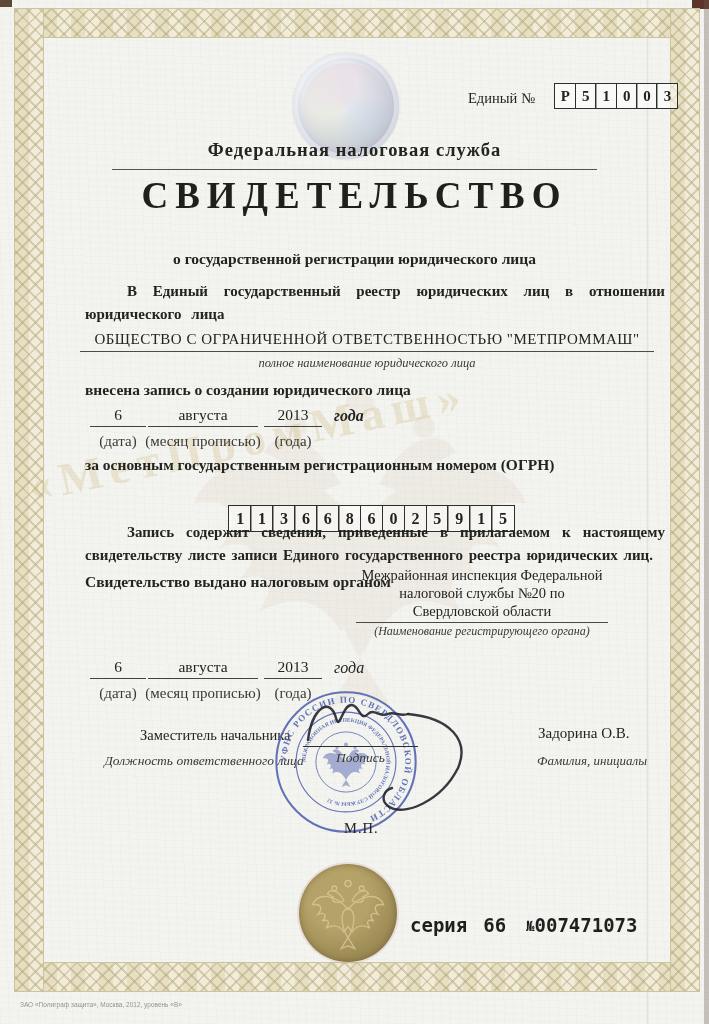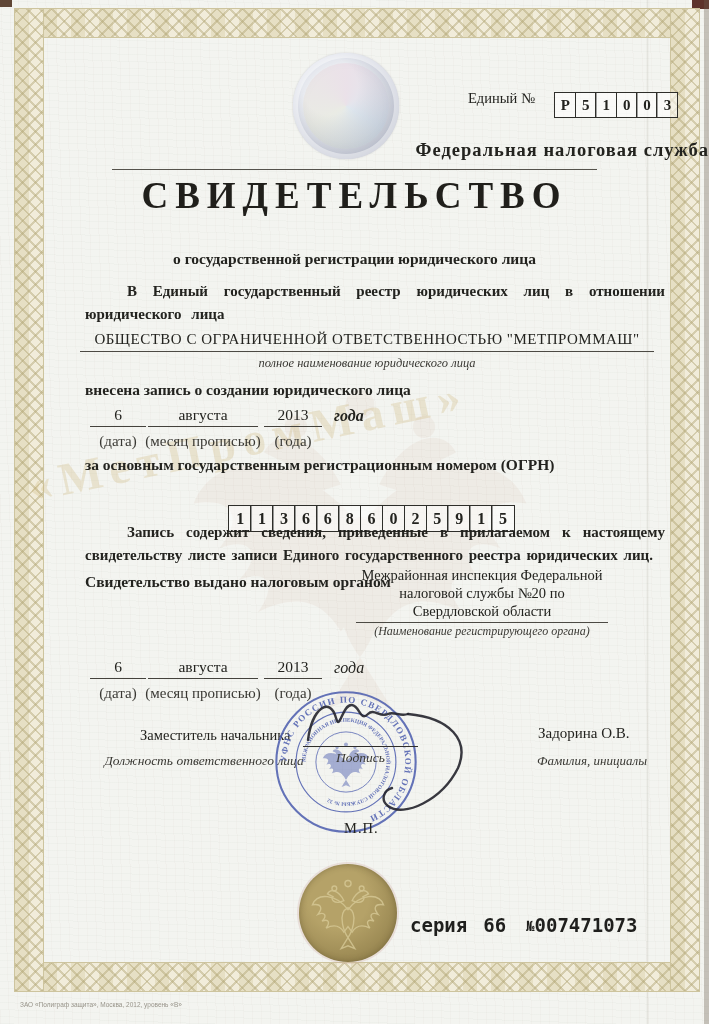--- a/index.html
+++ b/index.html
@@ -29,24 +29,24 @@
   .wm-eagle{left:168px;top:330px;width:384px;height:440px;opacity:.07;z-index:1;}
   .wm-text{left:28px;top:452px;width:670px;z-index:1;transform:rotate(-12deg);transform-origin:40px 50%;
            font-size:46px;font-weight:bold;letter-spacing:8px;color:rgba(200,174,110,.26);white-space:nowrap;}
   
   .hologram{left:293px;top:53px;width:106px;height:106px;border-radius:50%;z-index:2;
             background:radial-gradient(circle at 35% 32%, #eceef2 0 28%, #d3d6de 55%, #bcc0cb 78%, #cfd3da 100%);
             box-shadow:inset 0 0 0 5px rgba(255,255,255,.45), inset 0 0 14px rgba(140,150,190,.35), 0 0 2px rgba(120,120,140,.3);}
   .hologram:after{content:"";position:absolute;inset:10px;border-radius:50%;
             background:conic-gradient(rgba(230,180,200,.22),rgba(180,210,230,.22),rgba(225,225,180,.22),rgba(230,180,200,.22));}
   .form-label{left:468px;top:90px;font-size:14.5px;z-index:3;}
-  .form-boxes{left:556px;top:92px;z-index:3;white-space:nowrap;}
+  .form-boxes{left:556px;top:83px;z-index:3;white-space:nowrap;}
   .fcell{display:inline-block;width:20px;height:24px;border:1.6px solid #2e2e2a;margin-left:-1.6px;
          text-align:center;font-weight:bold;font-size:15px;line-height:24px;background:rgba(255,255,255,.55);}
-  .agency{left:0;top:140px;width:709px;text-align:right;font-size:18.5px;font-weight:bold;letter-spacing:1px;z-index:3;}
+  .agency{left:0;top:140px;width:709px;text-align:center;font-size:18.5px;font-weight:bold;letter-spacing:1px;z-index:3;}
   .rule{left:112px;top:169px;width:485px;border-top:1.5px solid #55534c;z-index:3;}
   .title{left:0;top:174px;width:709px;text-align:center;font-size:37px;font-weight:bold;letter-spacing:7px;z-index:3;color:#201f1b;}
   .subtitle{left:0;top:250px;width:709px;text-align:center;font-size:15.5px;font-weight:bold;z-index:3;}
   
   .para{z-index:3;font-size:15px;font-weight:bold;line-height:23px;text-align:justify;text-indent:42px;}
   .intro{left:85px;top:280px;width:580px;word-spacing:6px;}
   .record-para{left:85px;top:521px;width:580px;word-spacing:2px;}
   .company{left:80px;top:331px;width:574px;text-align:center;font-size:15px;letter-spacing:.5px;
            border-bottom:1px solid #4c4a44;padding-bottom:3px;z-index:3;}
   .cap{font-style:italic;color:#3a3934;z-index:3;text-align:center;}

